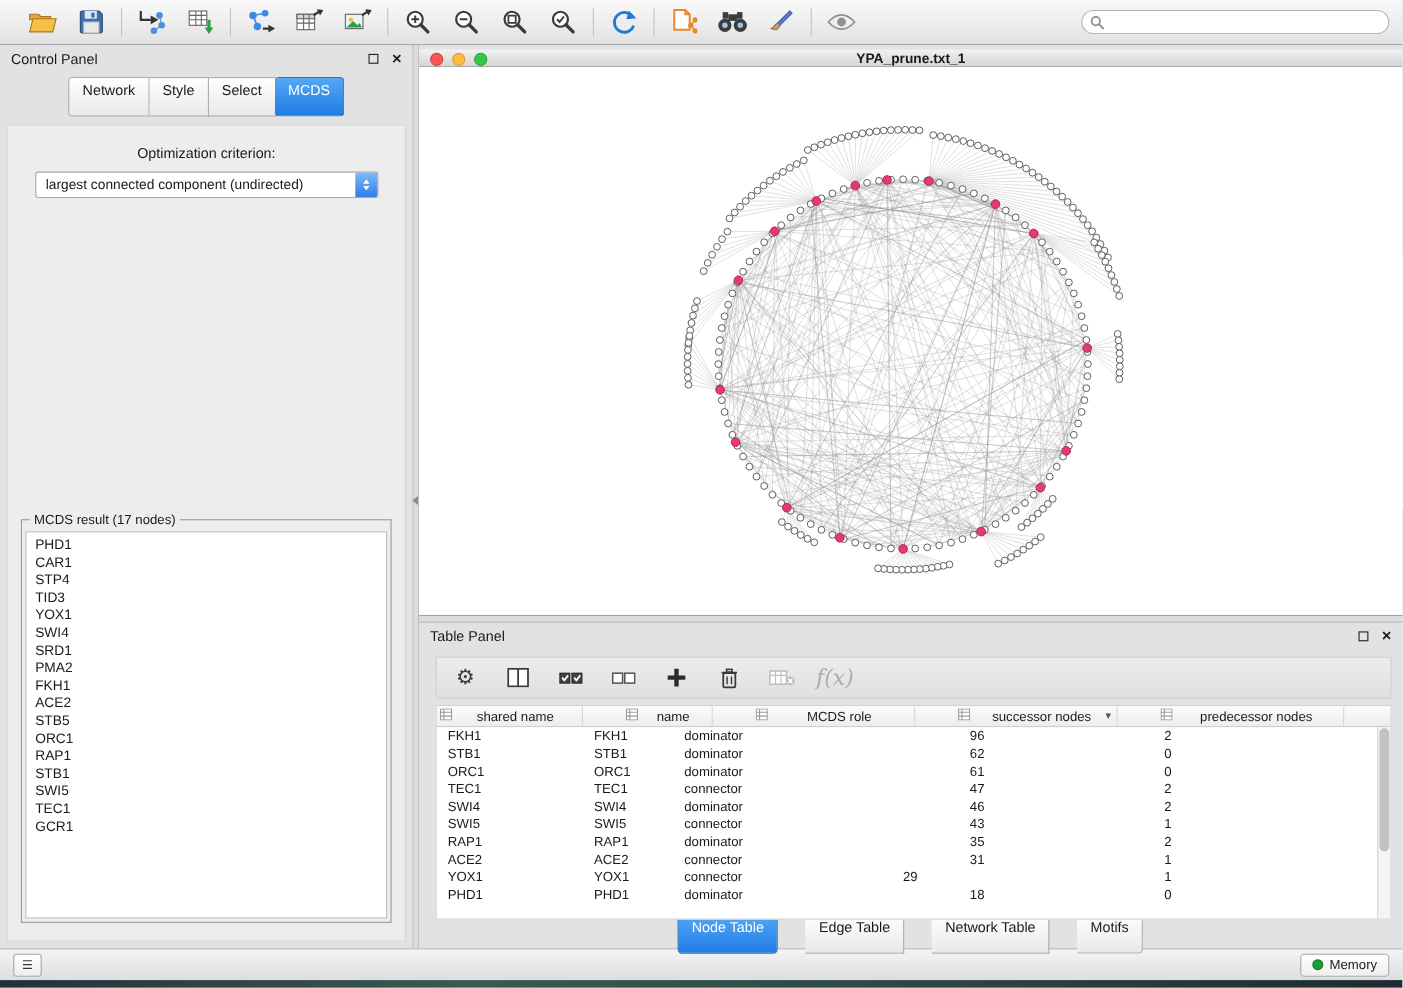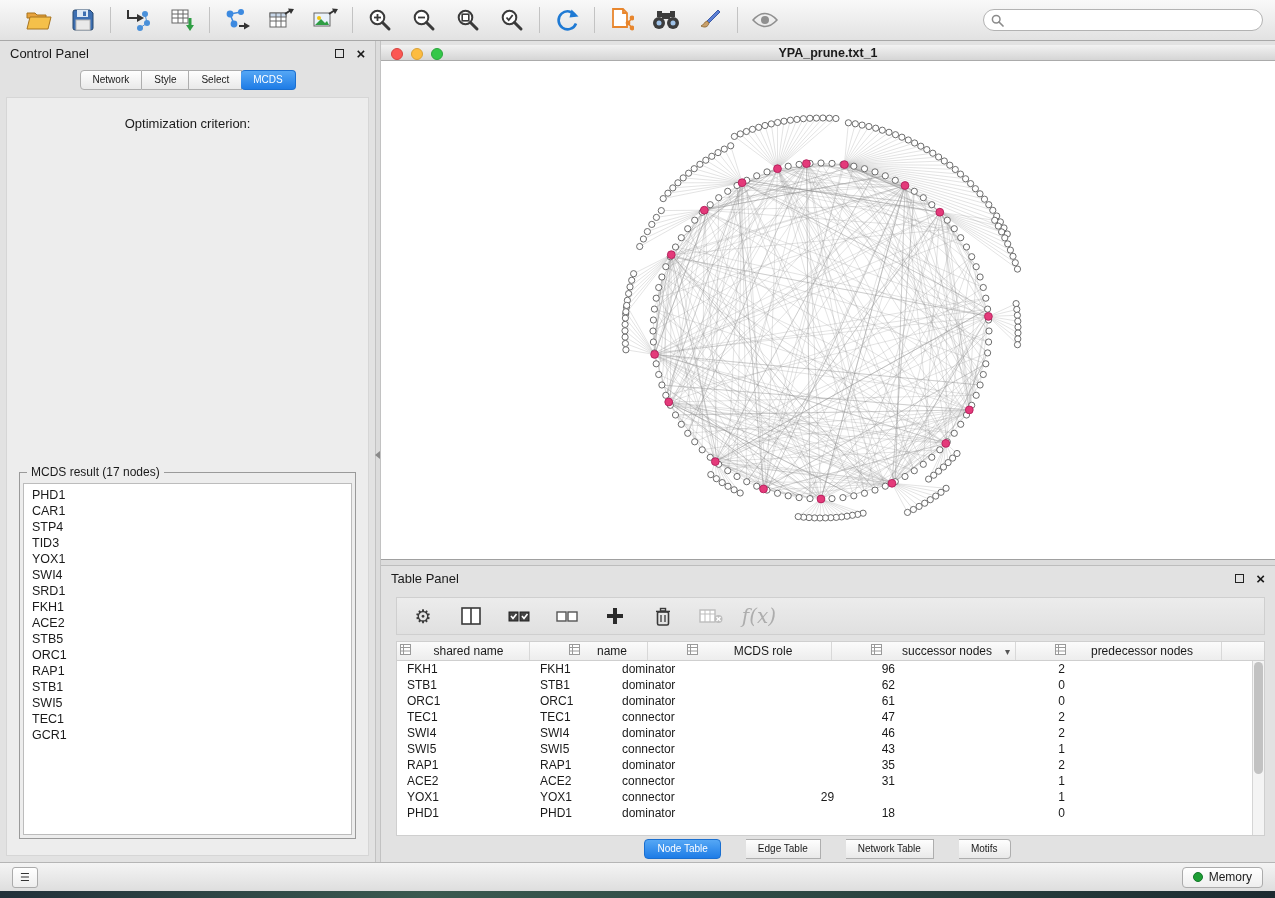--- a/index.html
+++ b/index.html
@@ -20,21 +20,21 @@
   .main { display:flex; height:821px; }
 
   
   .control-panel { width:399px; background:#e2e2e2; display:flex; flex-direction:column; }
   .panel-header { height:25px; display:flex; align-items:center; padding:0 10px; font-size:13px; }
   .win-btns { margin-left:auto; display:flex; gap:12px; align-items:center; }
   .win-float { width:9px; height:9px; border:1.6px solid #222; display:inline-block; cursor:pointer; }
   .win-close { font-size:15px; font-weight:bold; line-height:10px; cursor:pointer; }
 
   .seg-tabs { display:flex; justify-content:center; padding:4px 0 7px; }
-  .seg-tab { font-size:10px; padding:3px 12px 4px; border:1px solid #aeaeae; border-left:none;
+  .seg-tab { font-size:13px; padding:3px 12px 16px; border:1px solid #aeaeae; border-left:none;
              background:linear-gradient(#fefefe,#e9e9e9); cursor:pointer; white-space:nowrap; }
   .seg-tab:first-child { border-left:1px solid #aeaeae; border-radius:4px 0 0 4px; }
   .seg-tab:last-child { border-radius:0 4px 4px 0; }
   .seg-tab.active { background:linear-gradient(#55a7f5,#1e7ce6); color:#fff; border-color:#1a6fd0; border-radius:4px; margin-left:-1px; }
 
   .mcds-content { flex:1; margin:0 6px 6px; background:#ededed; border:1px solid #d6d6d6; display:flex; flex-direction:column; align-items:center; }
   .opt-label { margin-top:18px; font-size:13px; }
   .dropdown { margin-top:9px; width:312px; height:24px; background:#fff; border:1px solid #a9a9a9; border-radius:3px;
               display:flex; align-items:center; padding-left:9px; font-size:12.5px; cursor:pointer; }
   .dropdown .spin { margin-left:auto; width:20px; height:22px; border-radius:0 2px 2px 0;
@@ -290,30 +290,38 @@
       </span>
     </div>
     <div class="seg-tabs">
         <div class="seg-tab">Network</div>
         <div class="seg-tab">Style</div>
         <div class="seg-tab">Select</div>
         <div class="seg-tab active">MCDS</div>
       </div>
     <div class="mcds-content">
       <div class="opt-label">Optimization criterion:</div>
+      <div class="dropdown">
+        <span>largest connected component (undirected)</span>
+        <span class="spin">
+            <i class="up"></i>
+            <i class="dn"></i>
+          </span>
+      </div>
       <fieldset class="result-fieldset">
         <legend>MCDS result (17 nodes)</legend>
         <div class="result-list">
             <div class="result-item">PHD1</div>
             <div class="result-item">CAR1</div>
             <div class="result-item">STP4</div>
             <div class="result-item">TID3</div>
             <div class="result-item">YOX1</div>
             <div class="result-item">SWI4</div>
             <div class="result-item">SRD1</div>
+            <div class="result-item">PMA2</div>
             <div class="result-item">FKH1</div>
             <div class="result-item">ACE2</div>
             <div class="result-item">STB5</div>
             <div class="result-item">ORC1</div>
             <div class="result-item">RAP1</div>
             <div class="result-item">STB1</div>
             <div class="result-item">SWI5</div>
             <div class="result-item">TEC1</div>
             <div class="result-item">GCR1</div>
           </div>

